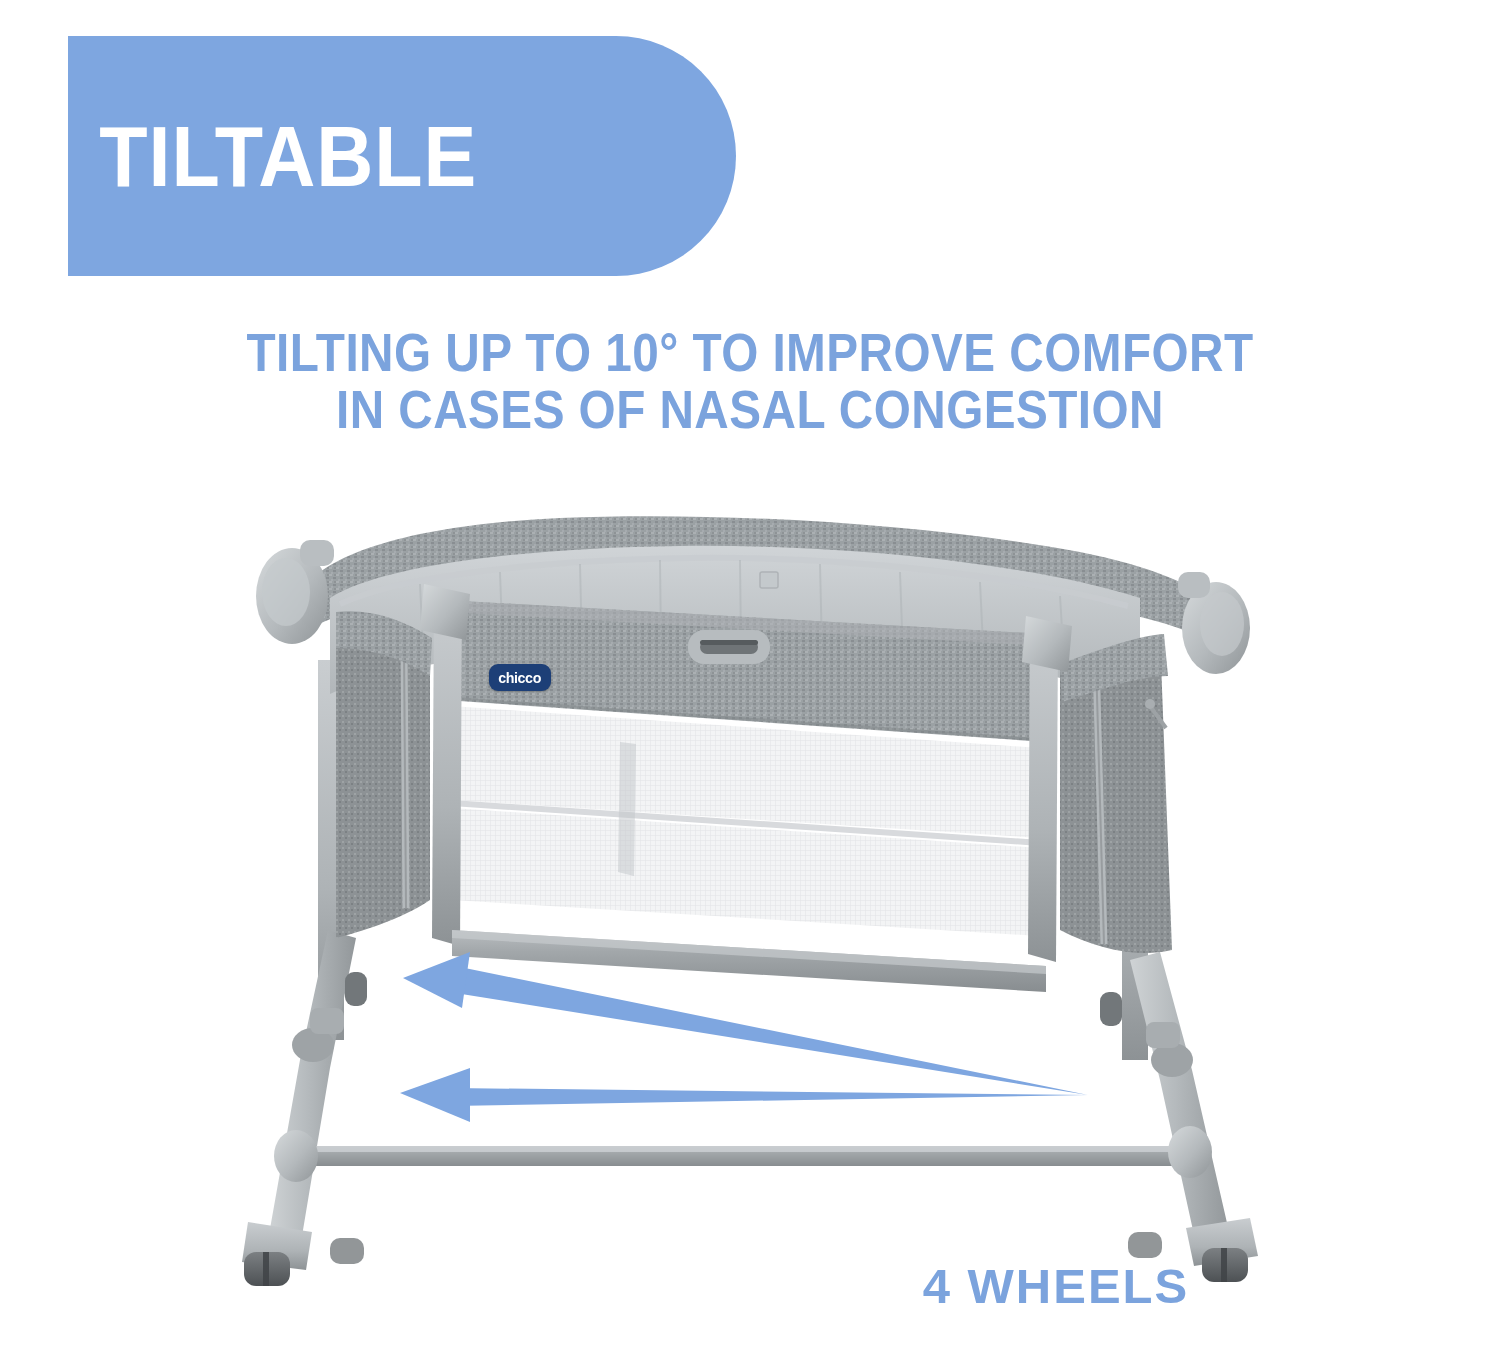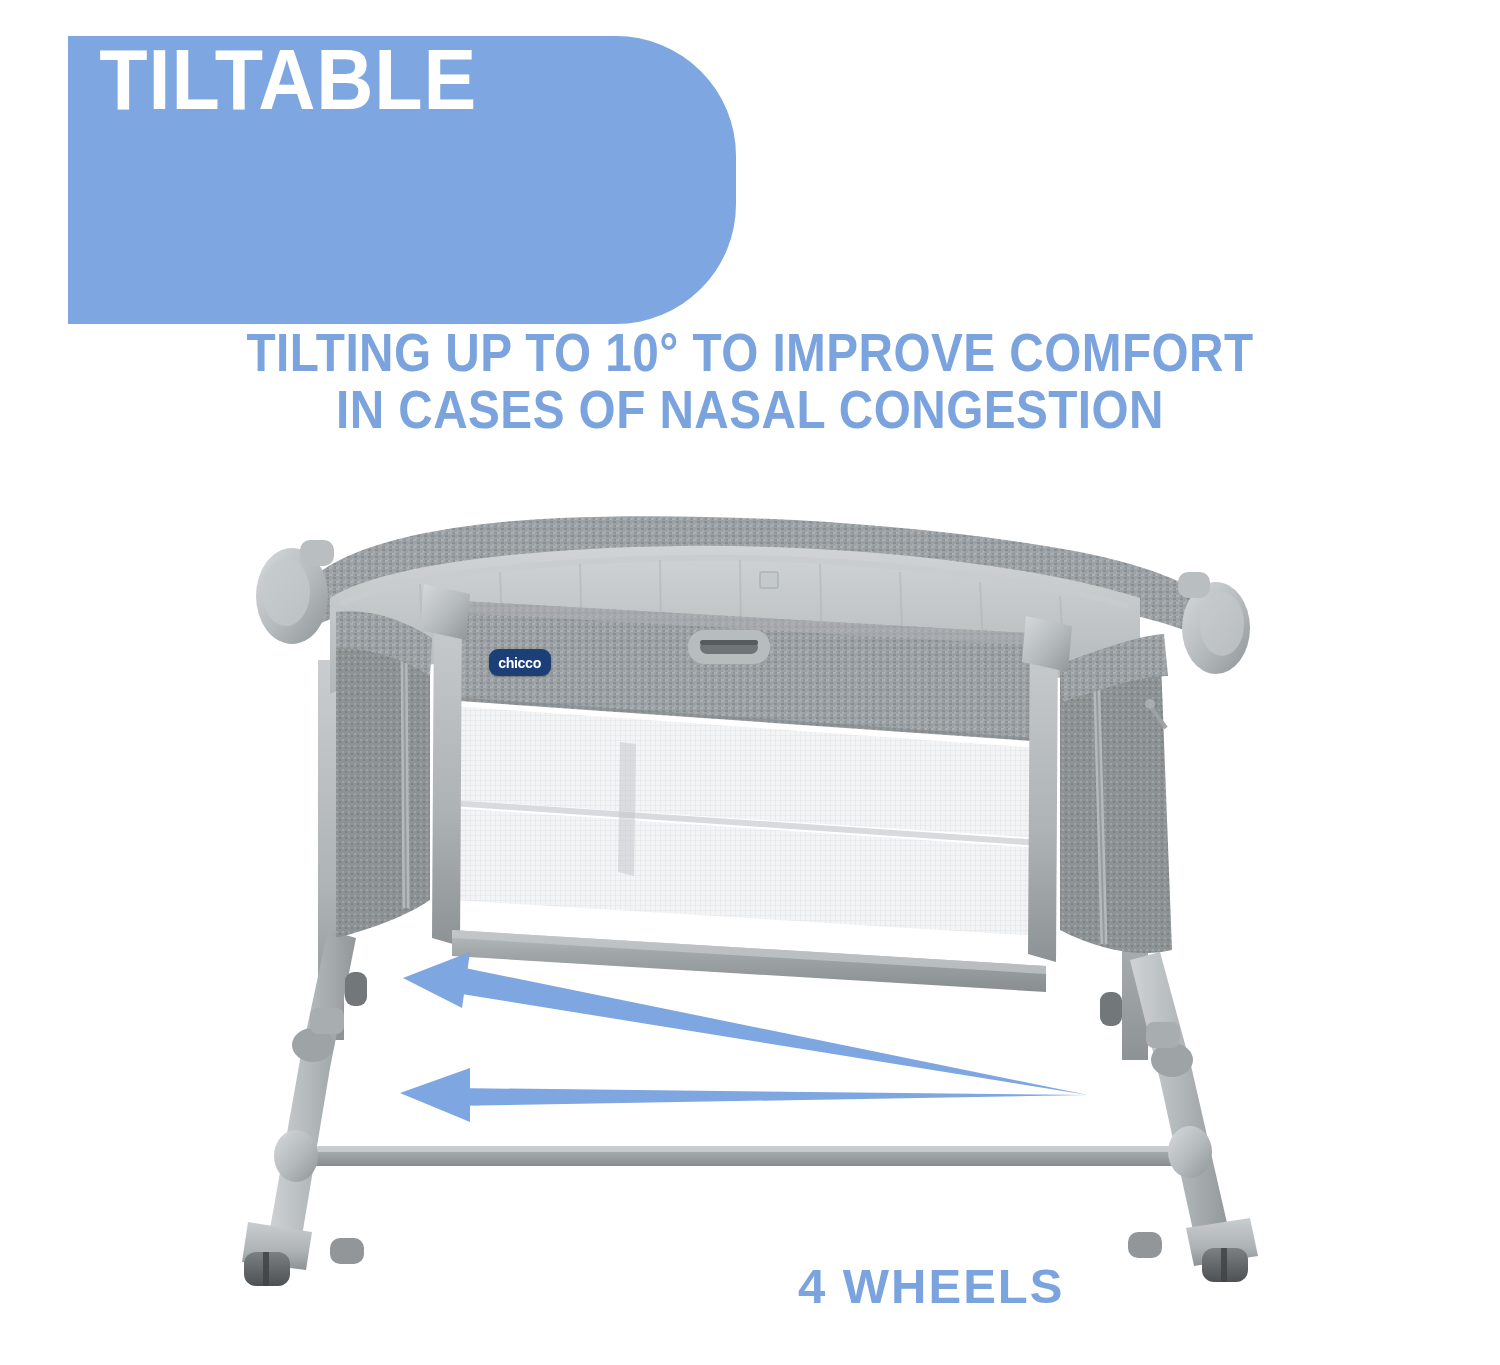--- a/index.html
+++ b/index.html
@@ -18,25 +18,25 @@
     background: #ffffff;
     overflow: hidden;
   }
 
   
   #tiltable-banner {
     position: absolute;
     left: 68px;
     top: 36px;
     width: 668px;
-    height: 288px;
+    height: 240px;
     background: var(--accent, #7ea6e0);
     border-radius: 0 120px 120px 0;
     display: flex;
-    align-items: flex-start;
+    align-items: center;
   }
   #tiltable-banner .banner-text {
     color: #ffffff;
     font-size: 86px;
     font-weight: bold;
     letter-spacing: 1px;
     line-height: 1;
     padding-left: 34px;
     transform: scaleX(0.92);
     transform-origin: left center;
@@ -68,45 +68,45 @@
     top: 470;
     width: 1500px;
     height: 870px;
   }
   #product-svg { display: block; }
 
   
   #chicco-badge {
     position: absolute;
     left: 489px;
-    top: 649px;
+    top: 664px;
     width: 62px;
     height: 27px;
     background: #1d3f77;
     border-radius: 9px;
     display: flex;
     align-items: center;
     justify-content: center;
     box-shadow: 0 1px 2px rgba(0,0,0,0.25);
   }
   #chicco-badge .brand-text {
     color: #ffffff;
     font-size: 15px;
     font-weight: bold;
     letter-spacing: -0.4px;
     transform: scaleX(0.95);
   }
 
   
   #wheels-label {
     position: absolute;
-    left: 798px;
+    left: 856px;
     top: 1258px;
     width: 400px;
-    text-align: left;
+    text-align: center;
     color: #7ba3dd;
     font-size: 49px;
     font-weight: bold;
     letter-spacing: 2px;
   }
 </style>
 </head>
 <body style="background: rgb(255, 255, 255);">
 
 <div id="page" style="--accent: #7ea6e0;">

